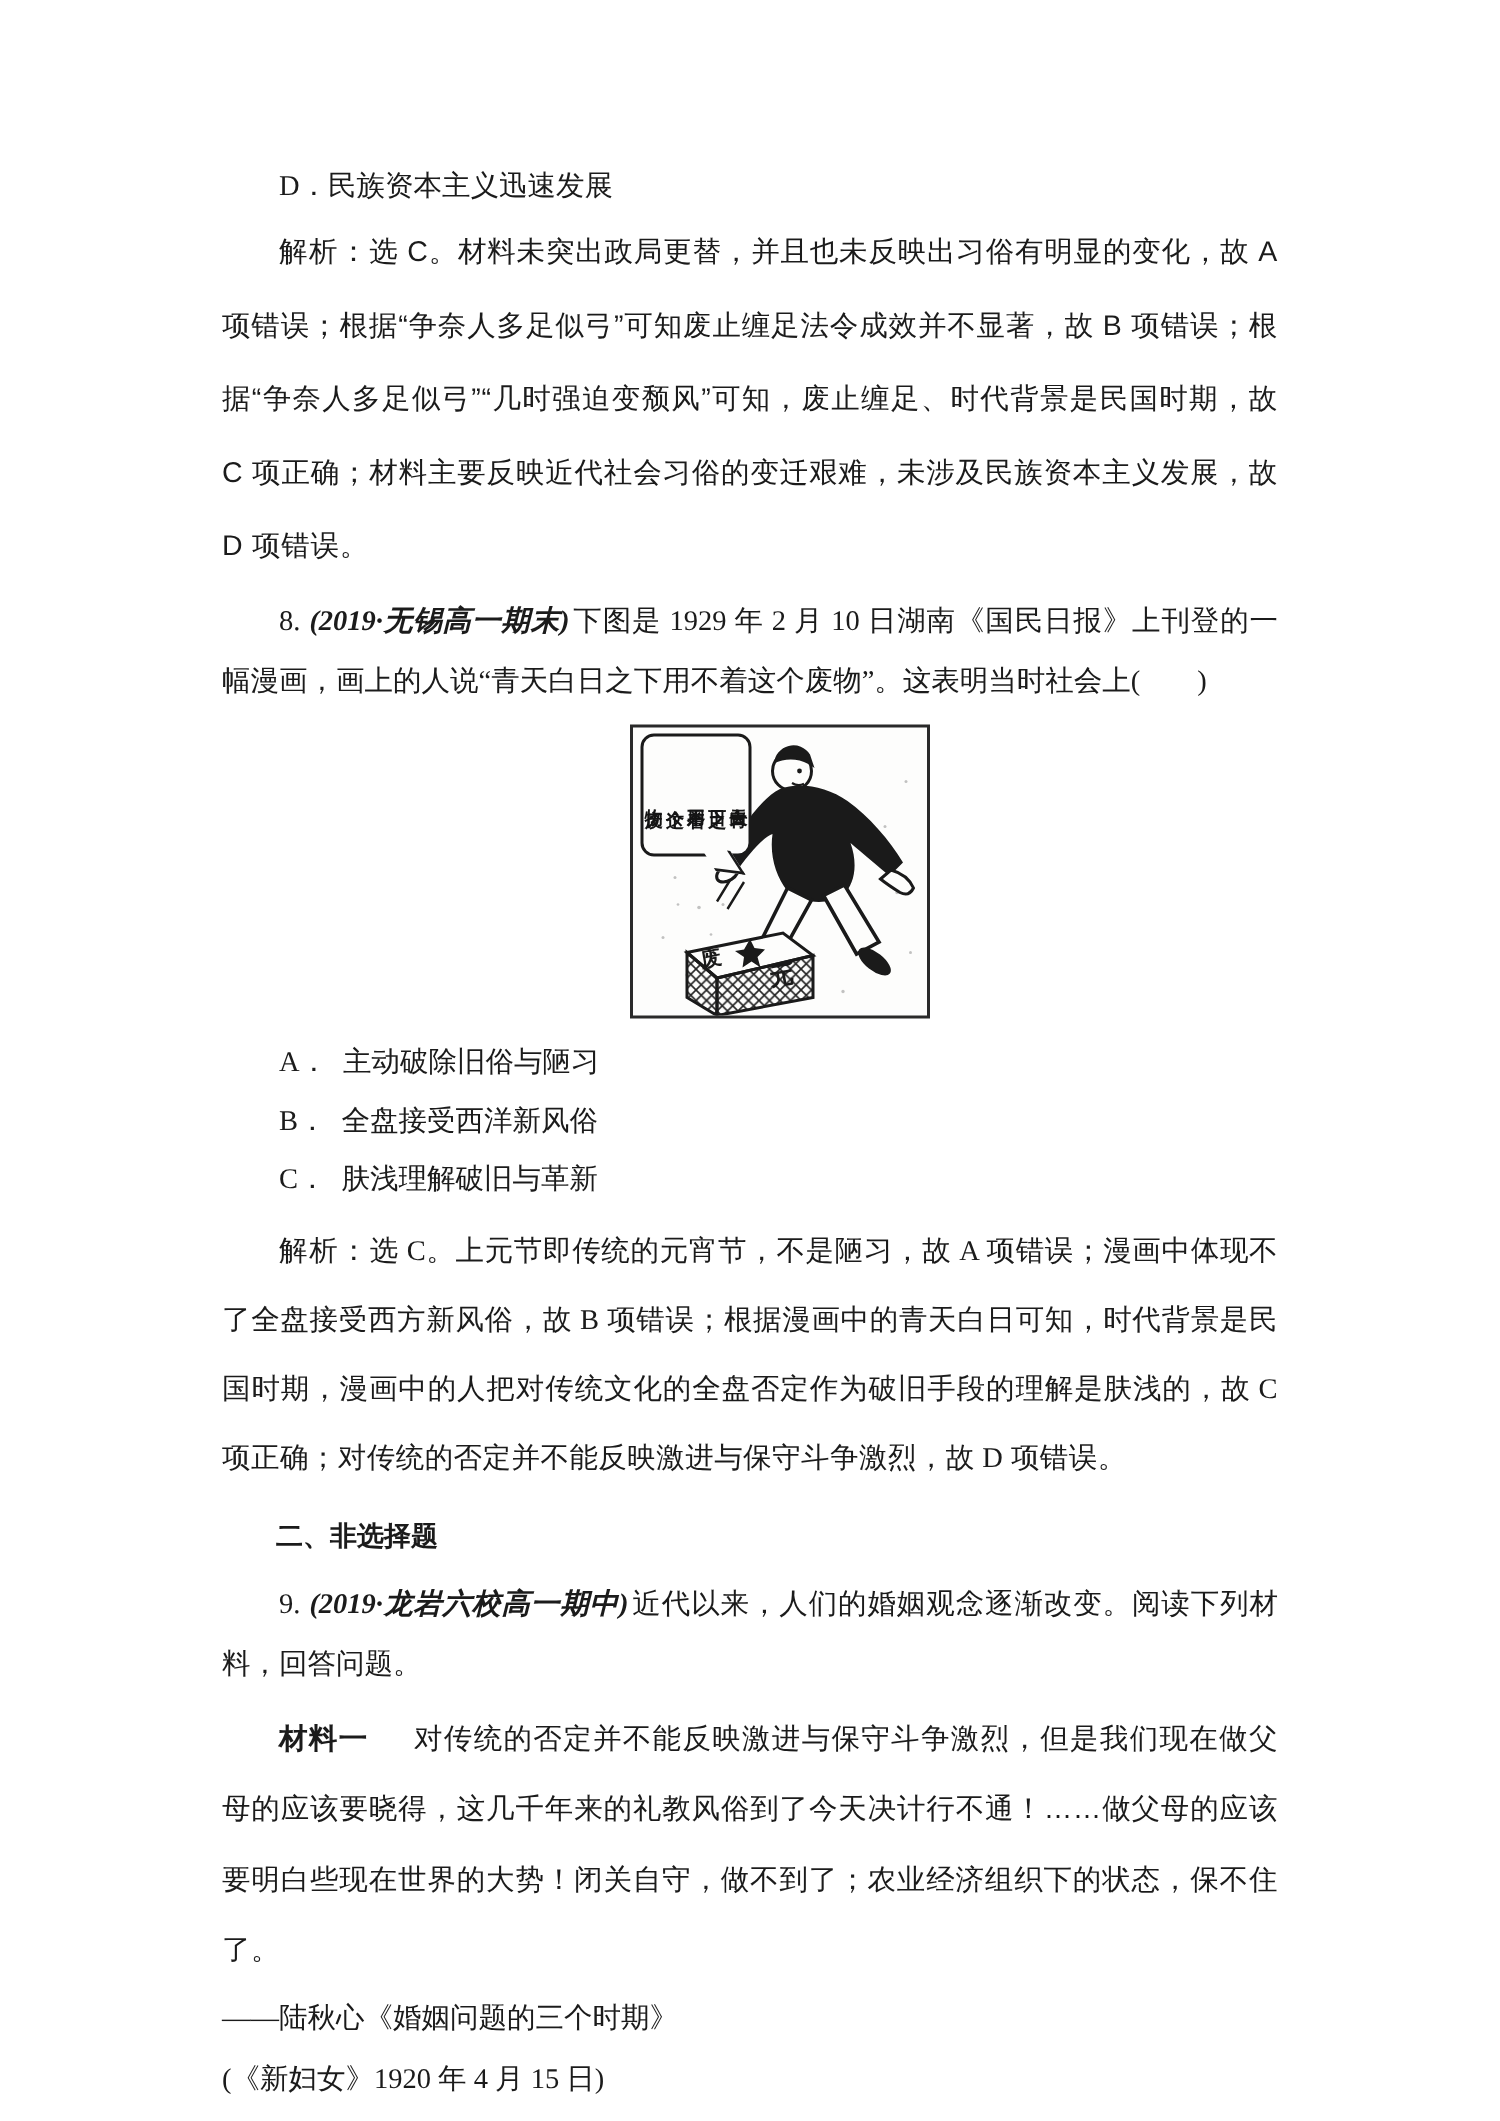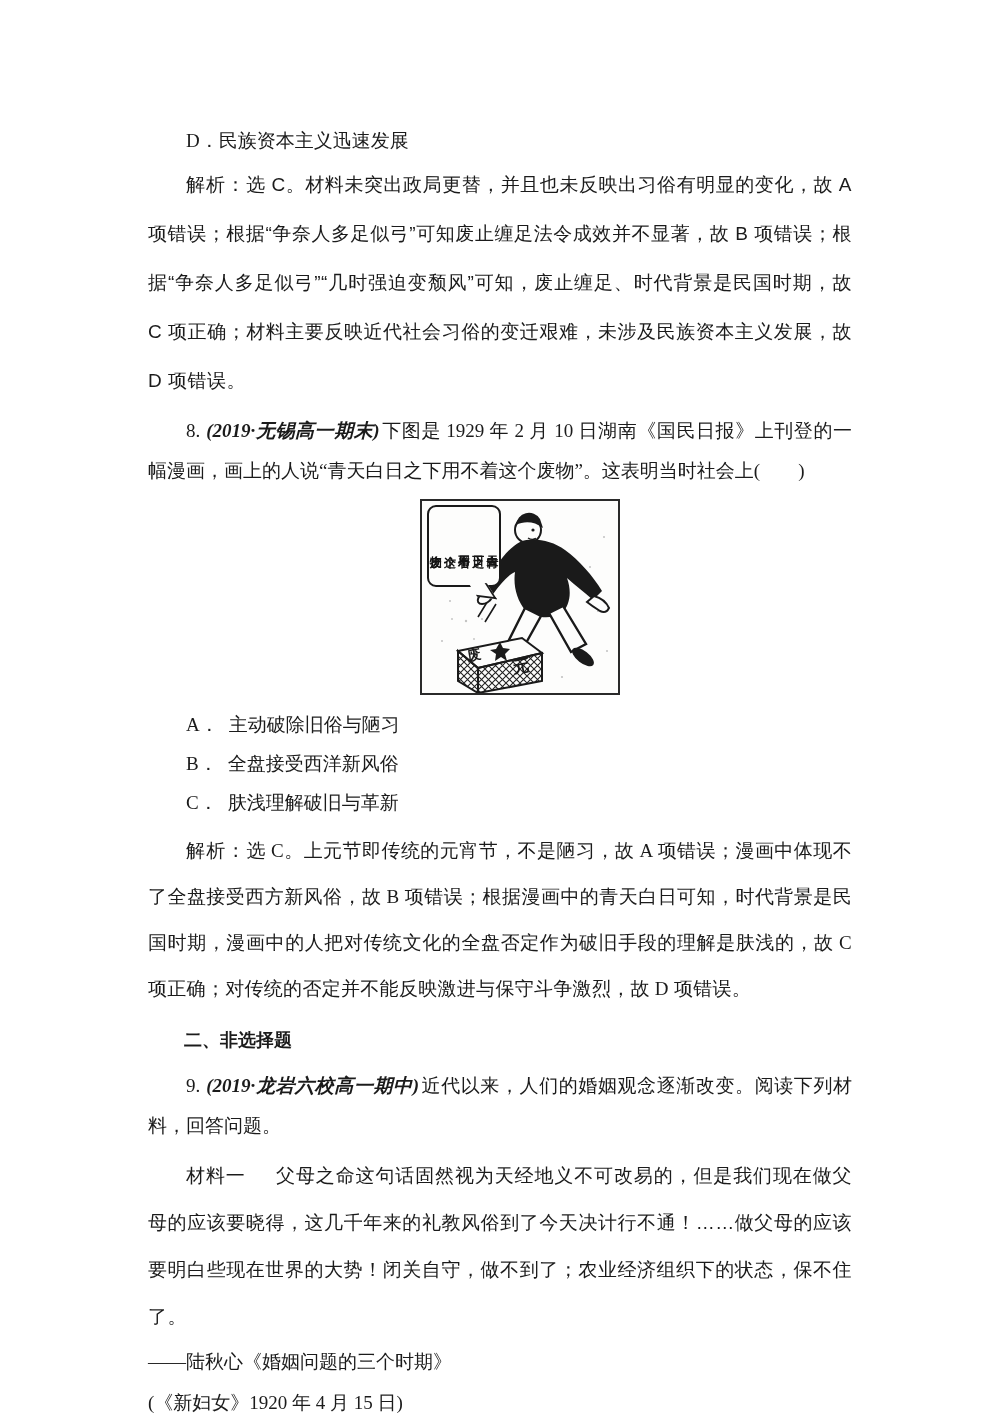--- a/index.html
+++ b/index.html
@@ -14,38 +14,38 @@
     padding: 106px 148px 0 148px;
     overflow: hidden;
     font-size: 19px;
   }
   .serif { font-family: "Liberation Serif", "DejaVu Serif", serif; }
   .sans  { font-family: "Liberation Sans", "DejaVu Sans", sans-serif; }
 
   .para { text-align: justify; }
   .indent { text-indent: 2em; }
 
-  .optionD { line-height: 38px; margin-top: 16px; }
+  .optionD { line-height: 38px; }
   .analysis { line-height: 49px; letter-spacing: 0.5px; }
   .analysis-label { letter-spacing: 1px; }
 
   .stem { line-height: 40px; margin-top: 6px; }
   .qnum { margin-right: 6px; }
   .source { font-style: italic; font-weight: 600; margin-right: 2px; }
 
   .options { list-style: none; margin-top: 10px; }
   .options li { line-height: 39px; text-indent: 2em; }
   .opt-label { margin-right: 10px; }
 
   .analysis2 { line-height: 46px; margin-top: 6px; letter-spacing: 0.3px; font-family: Liberation Serif, serif; }
 
   .section-heading { line-height: 40px; margin-top: 8px; font-weight: bold; text-indent: 2em; }
 
   .material { line-height: 47px; margin-top: 6px; letter-spacing: 0.4px; }
-  .material-label { font-weight: normal; margin-right: 1.6em; }
+  .material-label { font-weight: bold; margin-right: 1.6em; }
 
   .attribution { line-height: 39px; text-align: left; padding-right: 8px; margin-top: 2px; }
 
   
   .cartoon {
     position: relative;
     width: 200px;
     height: 196px;
     margin: 8px 0 4px 272px;
     border: 2px solid #2a2a2a;
@@ -170,18 +170,18 @@
     <li><span class="opt-label">B．</span><span>全盘接受西洋新风俗</span></li>
     <li><span class="opt-label">C．</span><span>肤浅理解破旧与革新</span></li>
   </ul>
 
   <p class="sans para indent analysis2"><span class="analysis-label">解析：</span><span>选 C。上元节即传统的元宵节，不是陋习，故 A 项错误；漫画中体现不了全盘接受西方新风俗，故 B 项错误；根据漫画中的青天白日可知，时代背景是民国时期，漫画中的人把对传统文化的全盘否定作为破旧手段的理解是肤浅的，故 C 项正确；对传统的否定并不能反映激进与保守斗争激烈，故 D 项错误。</span></p>
 
   <h2 class="serif section-heading" style="font-size:18px;">二、非选择题</h2>
 
   <p class="serif para indent stem"><span class="qnum">9.</span><span class="source">(2019·龙岩六校高一期中)</span><span>近代以来，人们的婚姻观念逐渐改变。阅读下列材料，回答问题。</span></p>
 
-  <p class="sans para indent material"><span class="material-label">材料一</span><span>父母之命这句话固然视为天经地义不可改易的，但是我们现在做父母的应该要晓得，这几千年来的礼教风俗到了今天决计行不通！……做父母的应该要明白些现在世界的大势！闭关自守，做不到了；农业经济组织下的状态，保不住了。</span></p>
+  <p class="sans para indent material"><span class="material-label">材料一</span><span>对传统的否定并不能反映激进与保守斗争激烈，但是我们现在做父母的应该要晓得，这几千年来的礼教风俗到了今天决计行不通！……做父母的应该要明白些现在世界的大势！闭关自守，做不到了；农业经济组织下的状态，保不住了。</span></p>
 
   <p class="serif attribution">——陆秋心《婚姻问题的三个时期》</p>
   <p class="serif attribution">(《新妇女》1920 年 4 月 15 日)</p>
 
 </div>
 
 </body></html>

